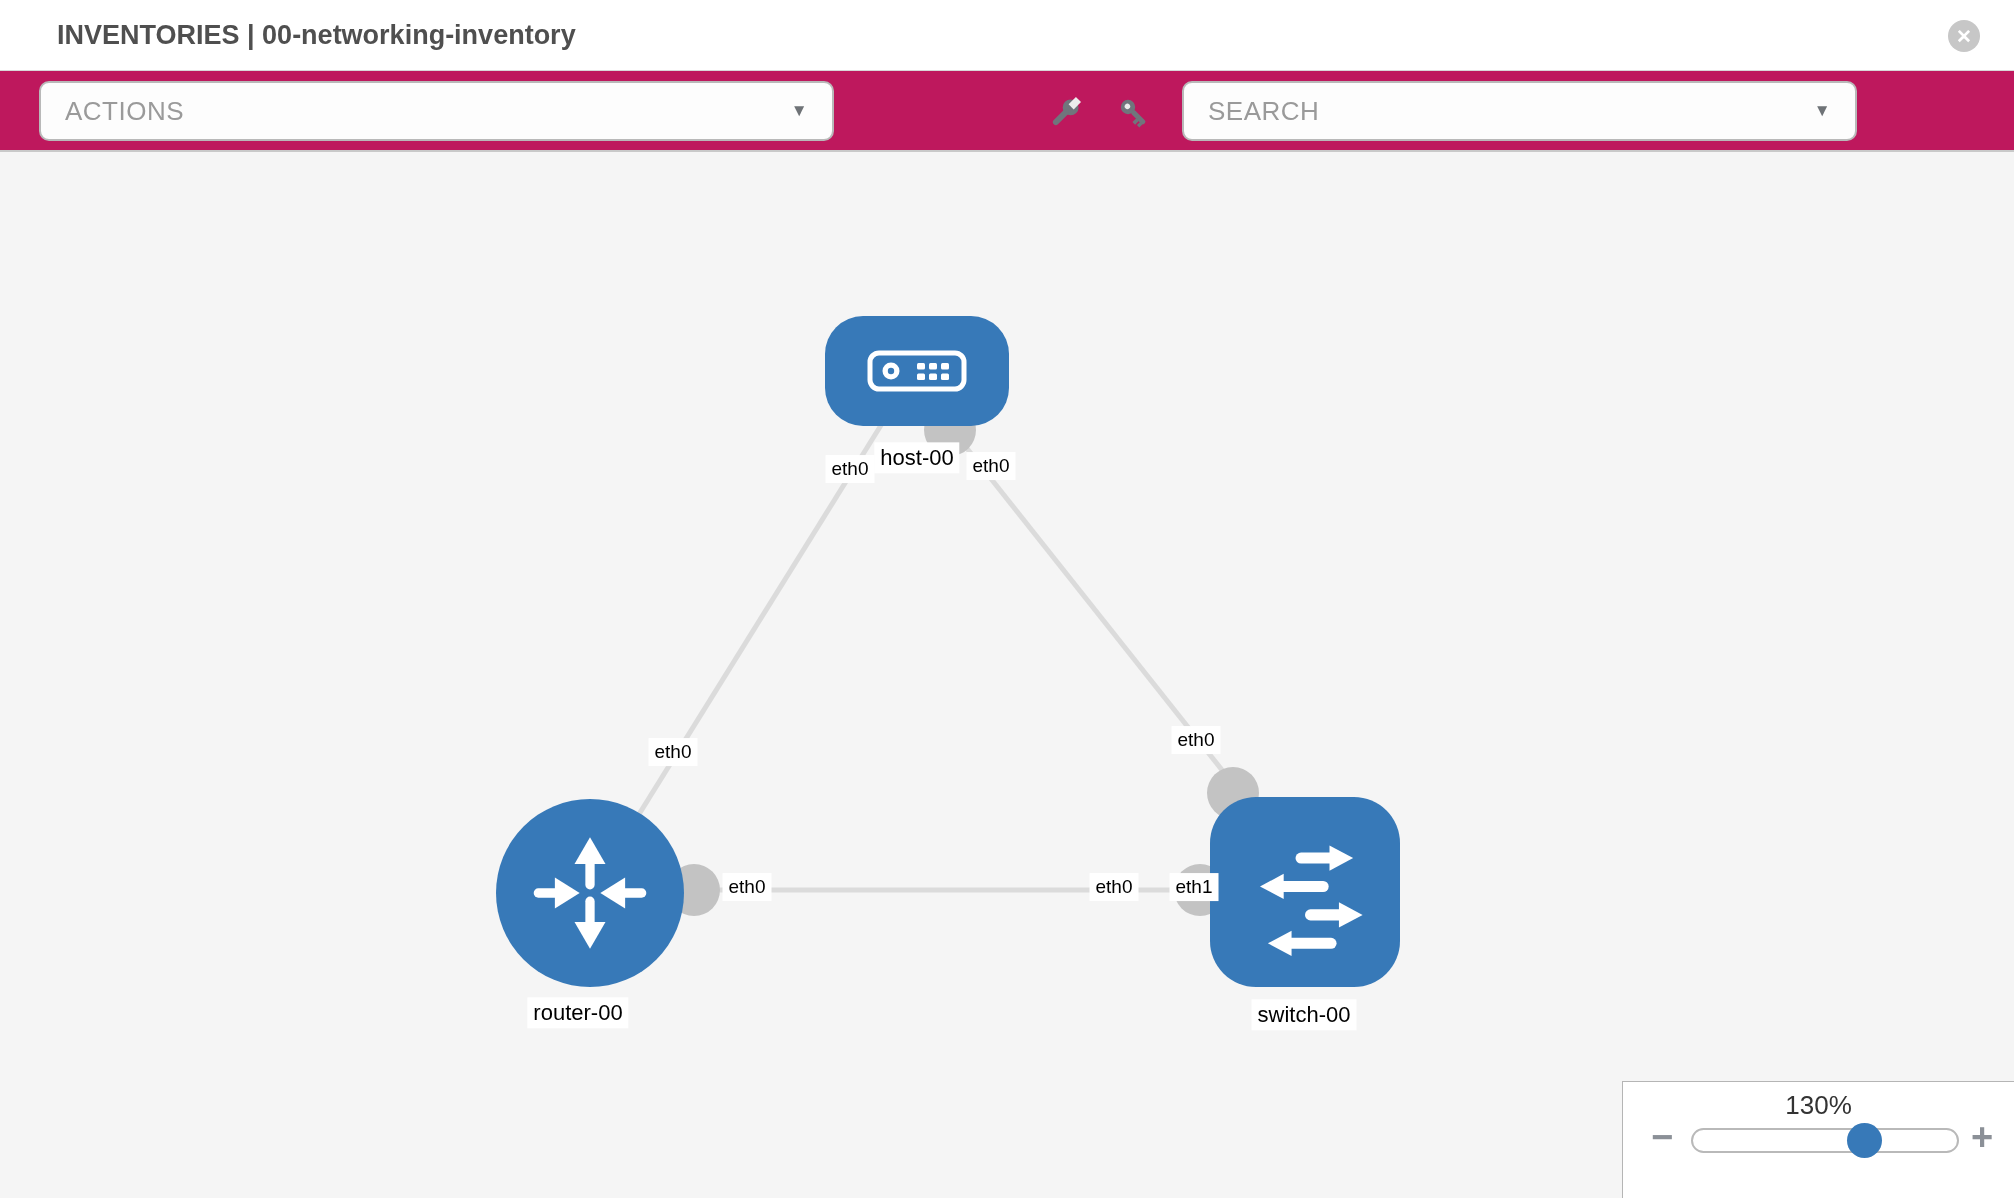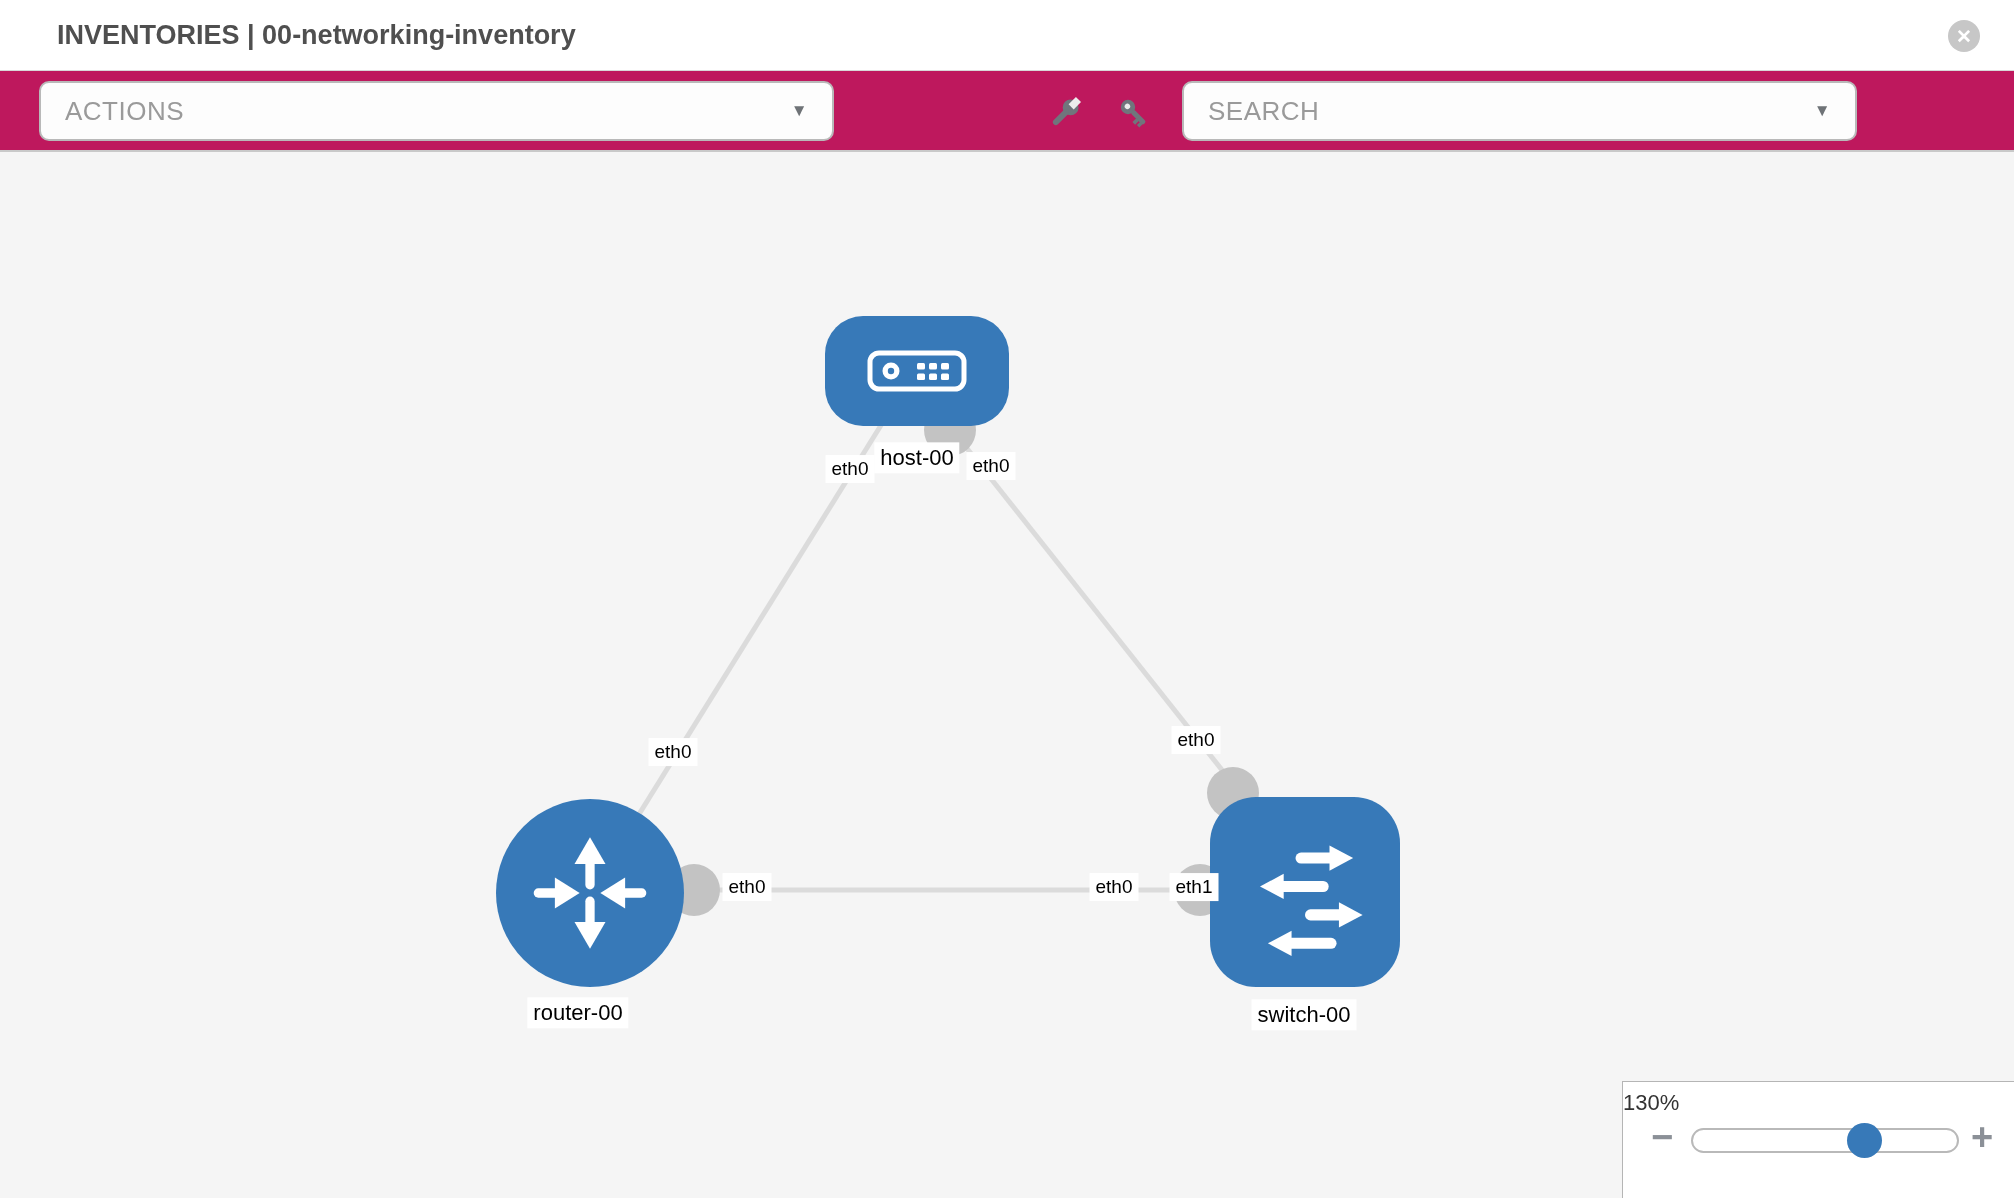--- a/index.html
+++ b/index.html
@@ -43,22 +43,22 @@
           color:#000000; font-size:19px; padding:3px 6px; white-space:nowrap;
           z-index:4; line-height:1.15; }
   .node-label { font-size:22px; z-index:5; }
   .chip.under { z-index:4; }
   .chip.over  { z-index:5; }
 
   
   .zoom-panel { position:absolute; right:0; bottom:0; width:392px; height:117px;
                 background:#ffffff; border-top:1px solid #b5b5b5;
                 border-left:1px solid #b5b5b5; z-index:10; }
-  .zoom-value { position:absolute; top:8px; left:0; right:0; 
-                font-size:22px; color:#333333; }
+  .zoom-value { position:absolute; top:8px; left:0; right:0; text-align:center;
+                font-size:26px; color:#333333; }
   .zoom-minus, .zoom-plus { position:absolute; top:36px; font-size:38px; font-weight:bold;
                 color:#8b9097; cursor:pointer; line-height:1; }
   .zoom-minus { left:28px; }
   .zoom-plus  { left:348px; }
   .zoom-track { position:absolute; left:68px; top:46px; width:268px; height:25px;
                 background:#ffffff; border:2px solid #b9b9b9; border-radius:13px;
                 cursor:pointer; }
   .zoom-thumb { position:absolute; left:224px; top:41px; width:35px; height:35px;
                 border-radius:50%; background:#3779b8; cursor:grab; }
 </style>

